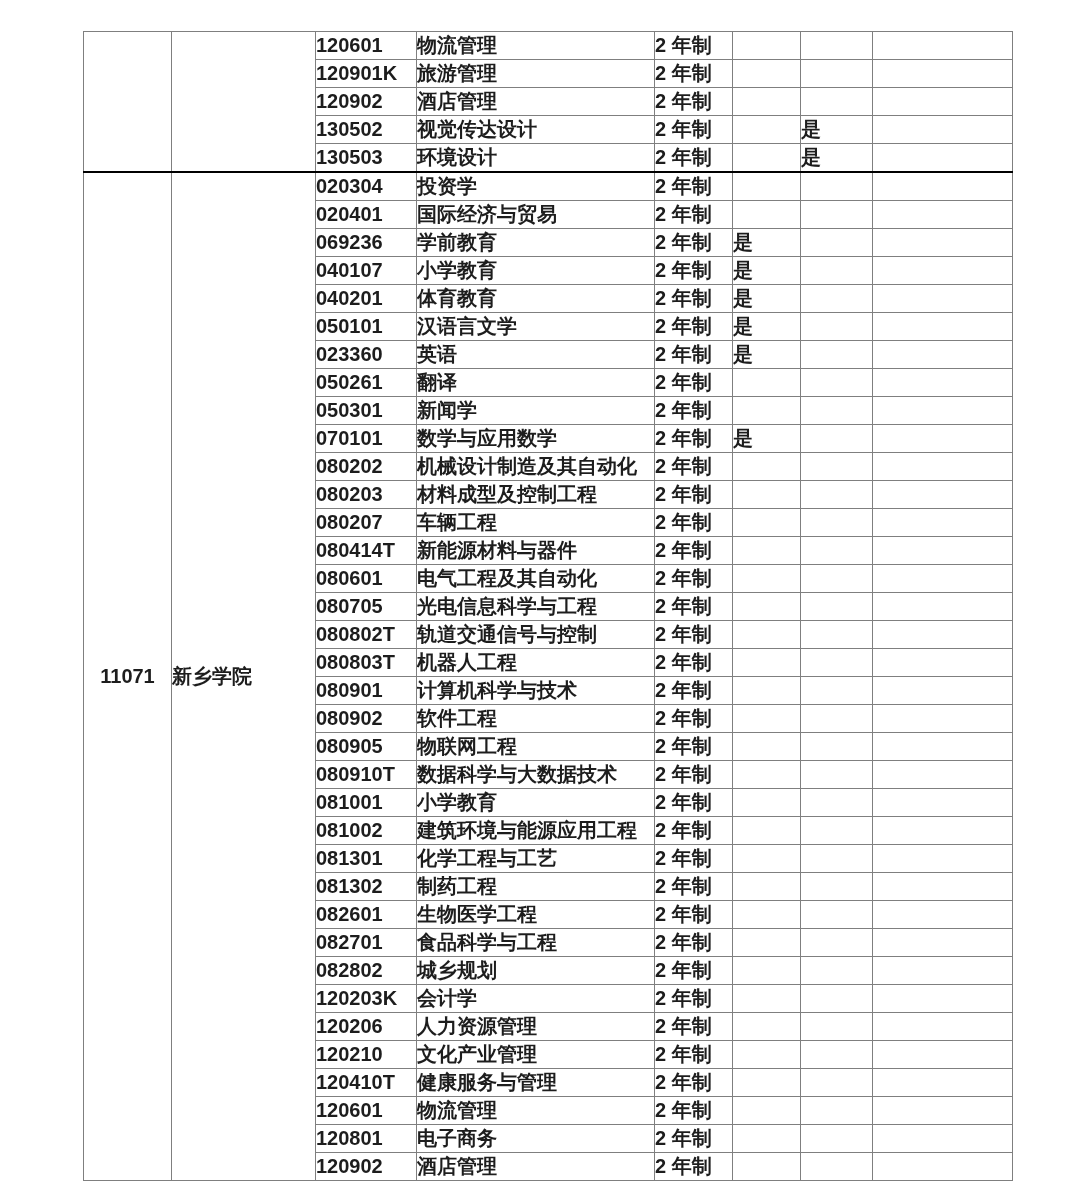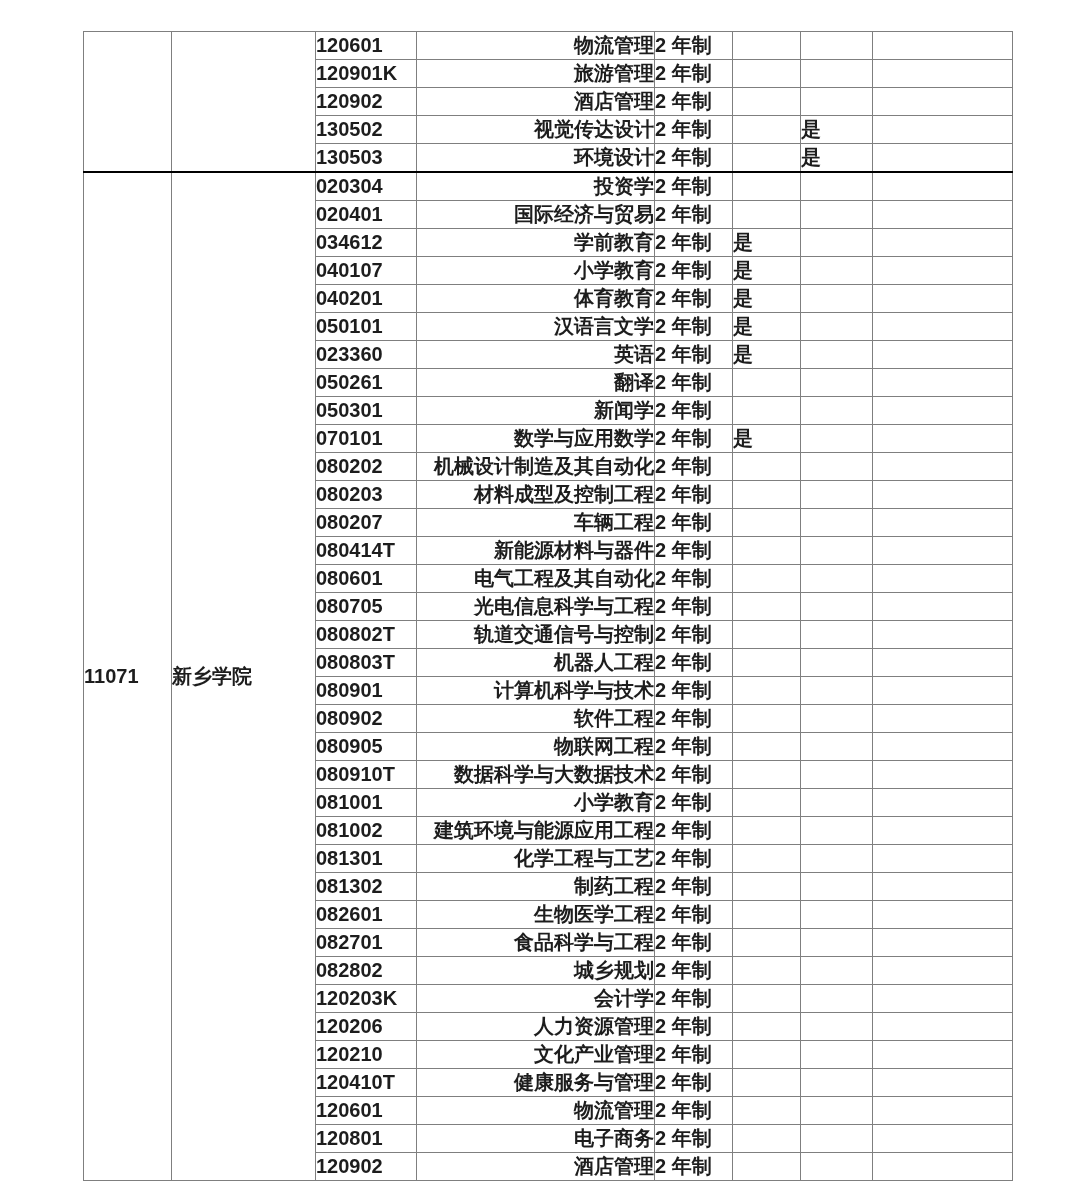--- a/index.html
+++ b/index.html
@@ -32,25 +32,25 @@
     vertical-align: middle;
     white-space: nowrap;
     overflow: hidden;
     line-height: 27px;
   }
   
   tr.section-start td {
     border-top: 2px solid #000000;
   }
   td.school-code {
-    text-align: left;
+    text-align: center;
   }
   td.school-name  { padding-left: 10px; margin-left: 48px; }
   td.major-code   { padding-left: 10px; }
-  td.major-name   { padding-left: 9px; text-align: right; }
+  td.major-name   { padding-left: 9px; }
   td.duration     { padding-left: 7px; }
   td.flag1        { padding-left: 9px; }
   td.flag2        { padding-left: 8px; }
   td.remark       { padding-left: 8px; }
 </style>
 </head>
 <body>
 
 <div class="sheet">
   <table class="majors">
@@ -119,21 +119,21 @@
         </tr>
         <tr>
           <td class="major-code">020401</td>
           <td class="major-name">国际经济与贸易</td>
           <td class="duration">2 年制</td>
           <td class="flag1"></td>
           <td class="flag2"></td>
           <td class="remark"></td>
         </tr>
         <tr>
-          <td class="major-code">034612</td>
+          <td class="major-code">069236</td>
           <td class="major-name">学前教育</td>
           <td class="duration">2 年制</td>
           <td class="flag1">是</td>
           <td class="flag2"></td>
           <td class="remark"></td>
         </tr>
         <tr>
           <td class="major-code">040107</td>
           <td class="major-name">小学教育</td>
           <td class="duration">2 年制</td>

